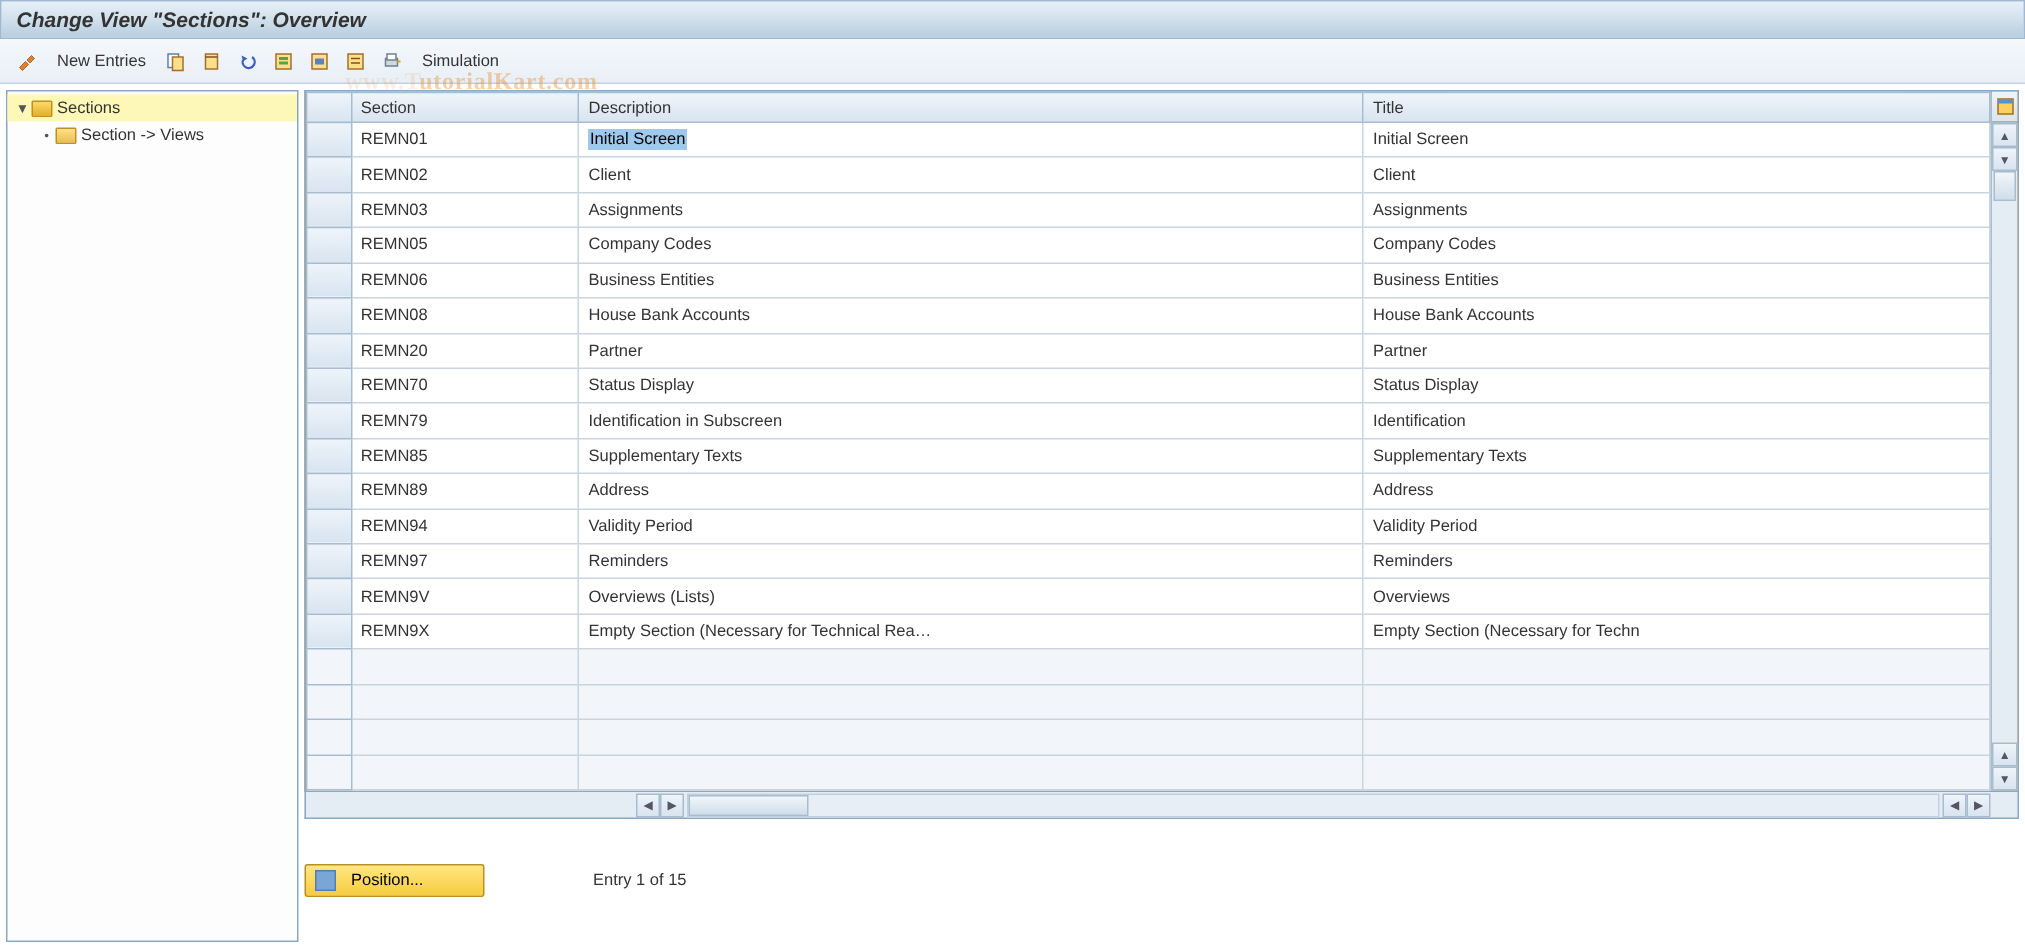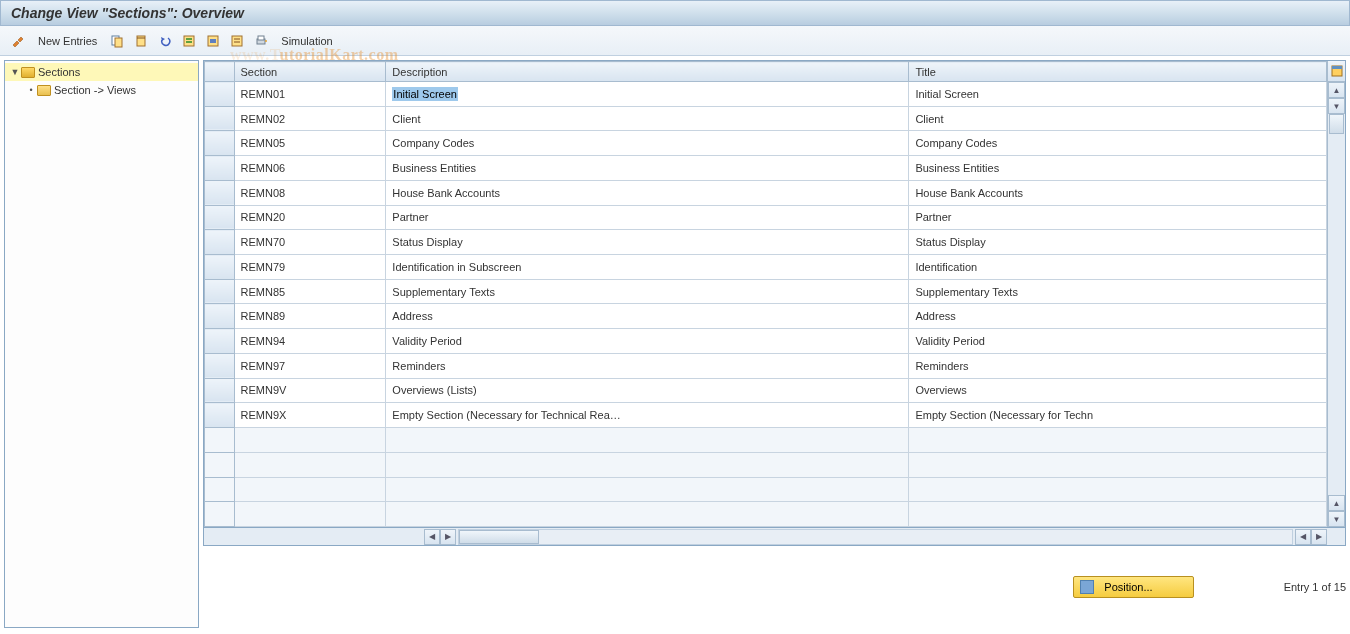--- a/index.html
+++ b/index.html
@@ -181,22 +181,22 @@
       margin:0 2px; position:relative;
     }
     .h-scroll-row .thumb {
       position:absolute; left:0; top:0; height:14px; width:80px;
       background: linear-gradient(#f0f6fb,#d0dde9);
       border:1px solid #a8bccf;
     }
     .footer-bar {
       display: flex;
       align-items: center;
-      justify-content: flex-end;
-      gap: 90px;
+      justify-content: flex-start;
+      gap: 72px;
       padding: 30px 0;
     }
     .position-btn {
       background: linear-gradient(#ffe680, #f5cc40);
       border: 1px solid #b89020;
       padding: 3px 40px 3px 6px;
       font-size: 11px;
       cursor: pointer;
       display: flex;
       align-items: center;
@@ -317,20 +317,26 @@
               <td class="row-handle"></td>
               <td>REMN01</td>
               <td><span class="selected-cell" style="padding: 1px;">Initial Screen</span></td>
               <td>Initial Screen</td>
             </tr>
             <tr>
               <td class="row-handle"></td>
               <td>REMN02</td>
               <td>Client</td>
               <td>Client</td>
+            </tr>
+            <tr>
+              <td class="row-handle"></td>
+              <td>REMN03</td>
+              <td>Assignments</td>
+              <td>Assignments</td>
             </tr>
             <tr>
               <td class="row-handle"></td>
               <td>REMN05</td>
               <td>Company Codes</td>
               <td>Company Codes</td>
             </tr>
             <tr>
               <td class="row-handle"></td>
               <td>REMN06</td>

